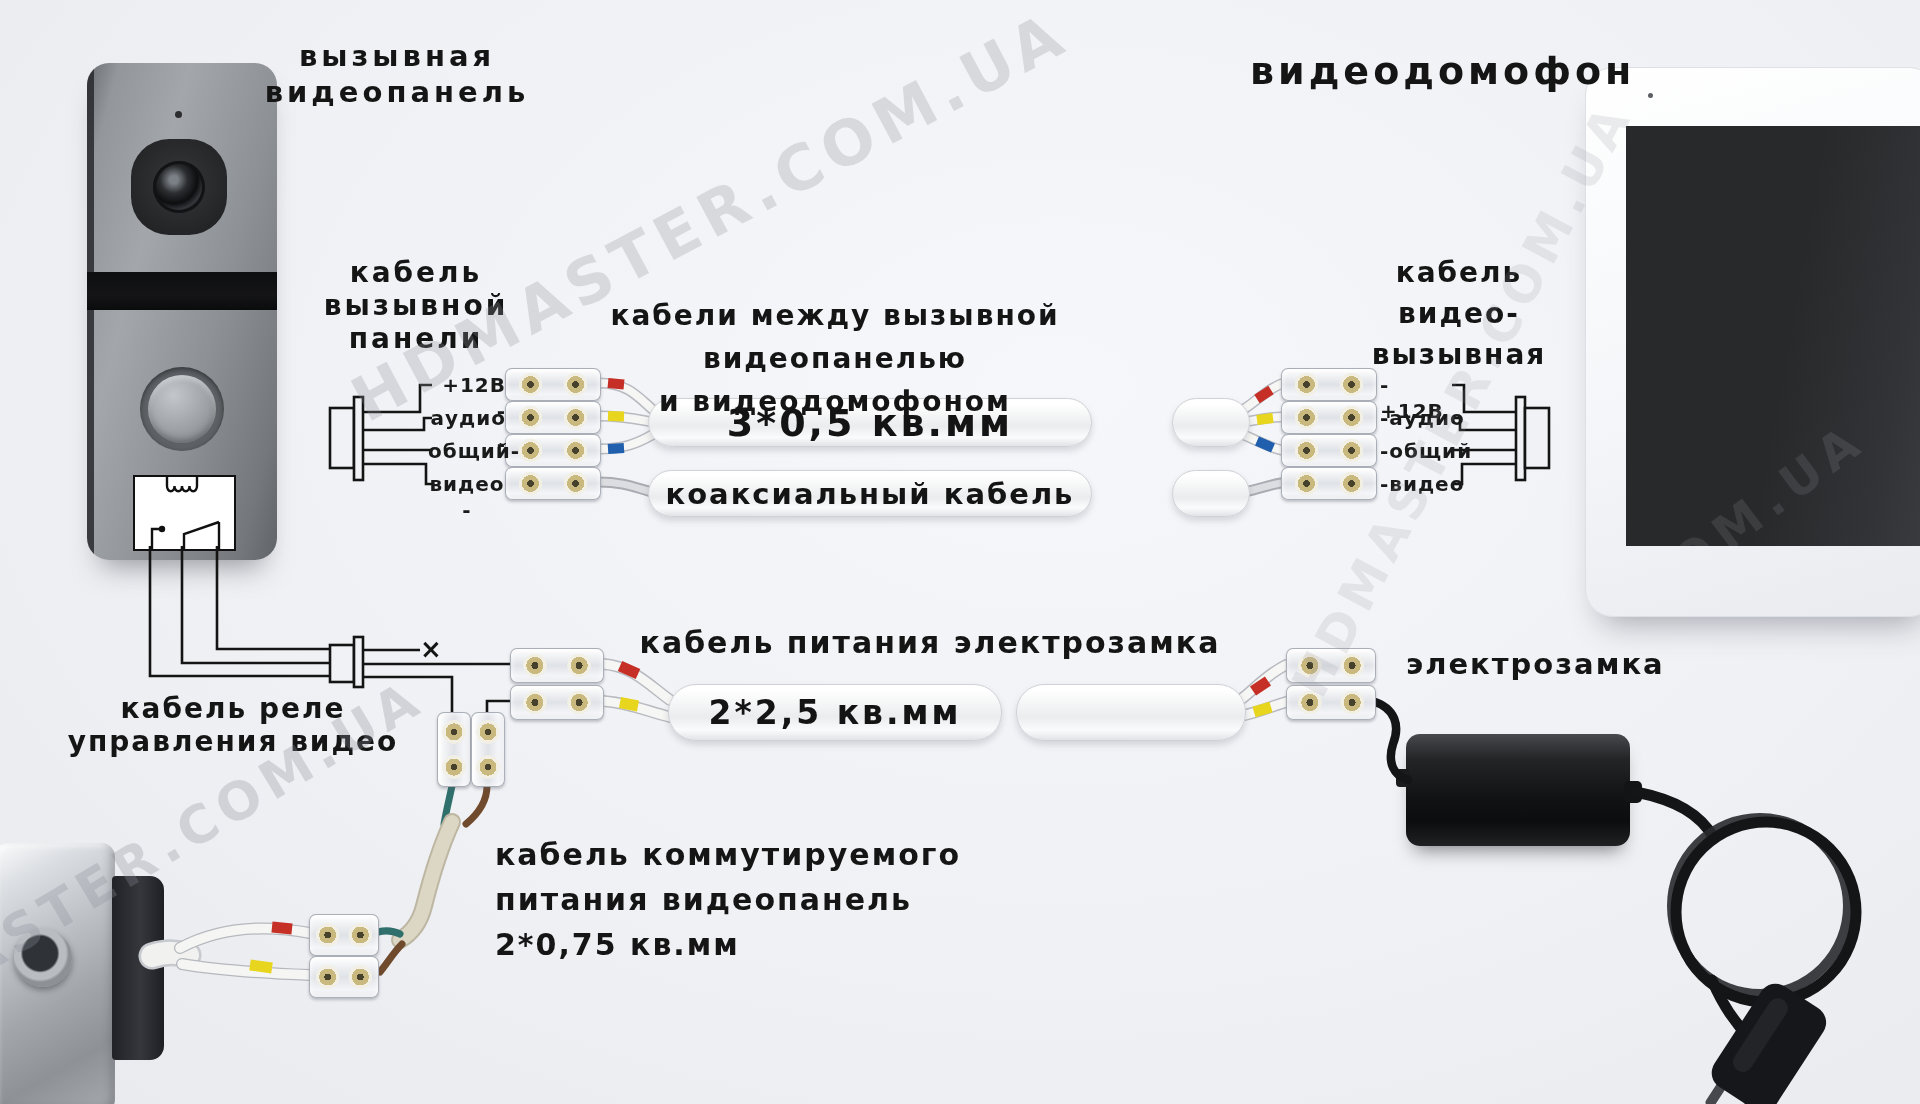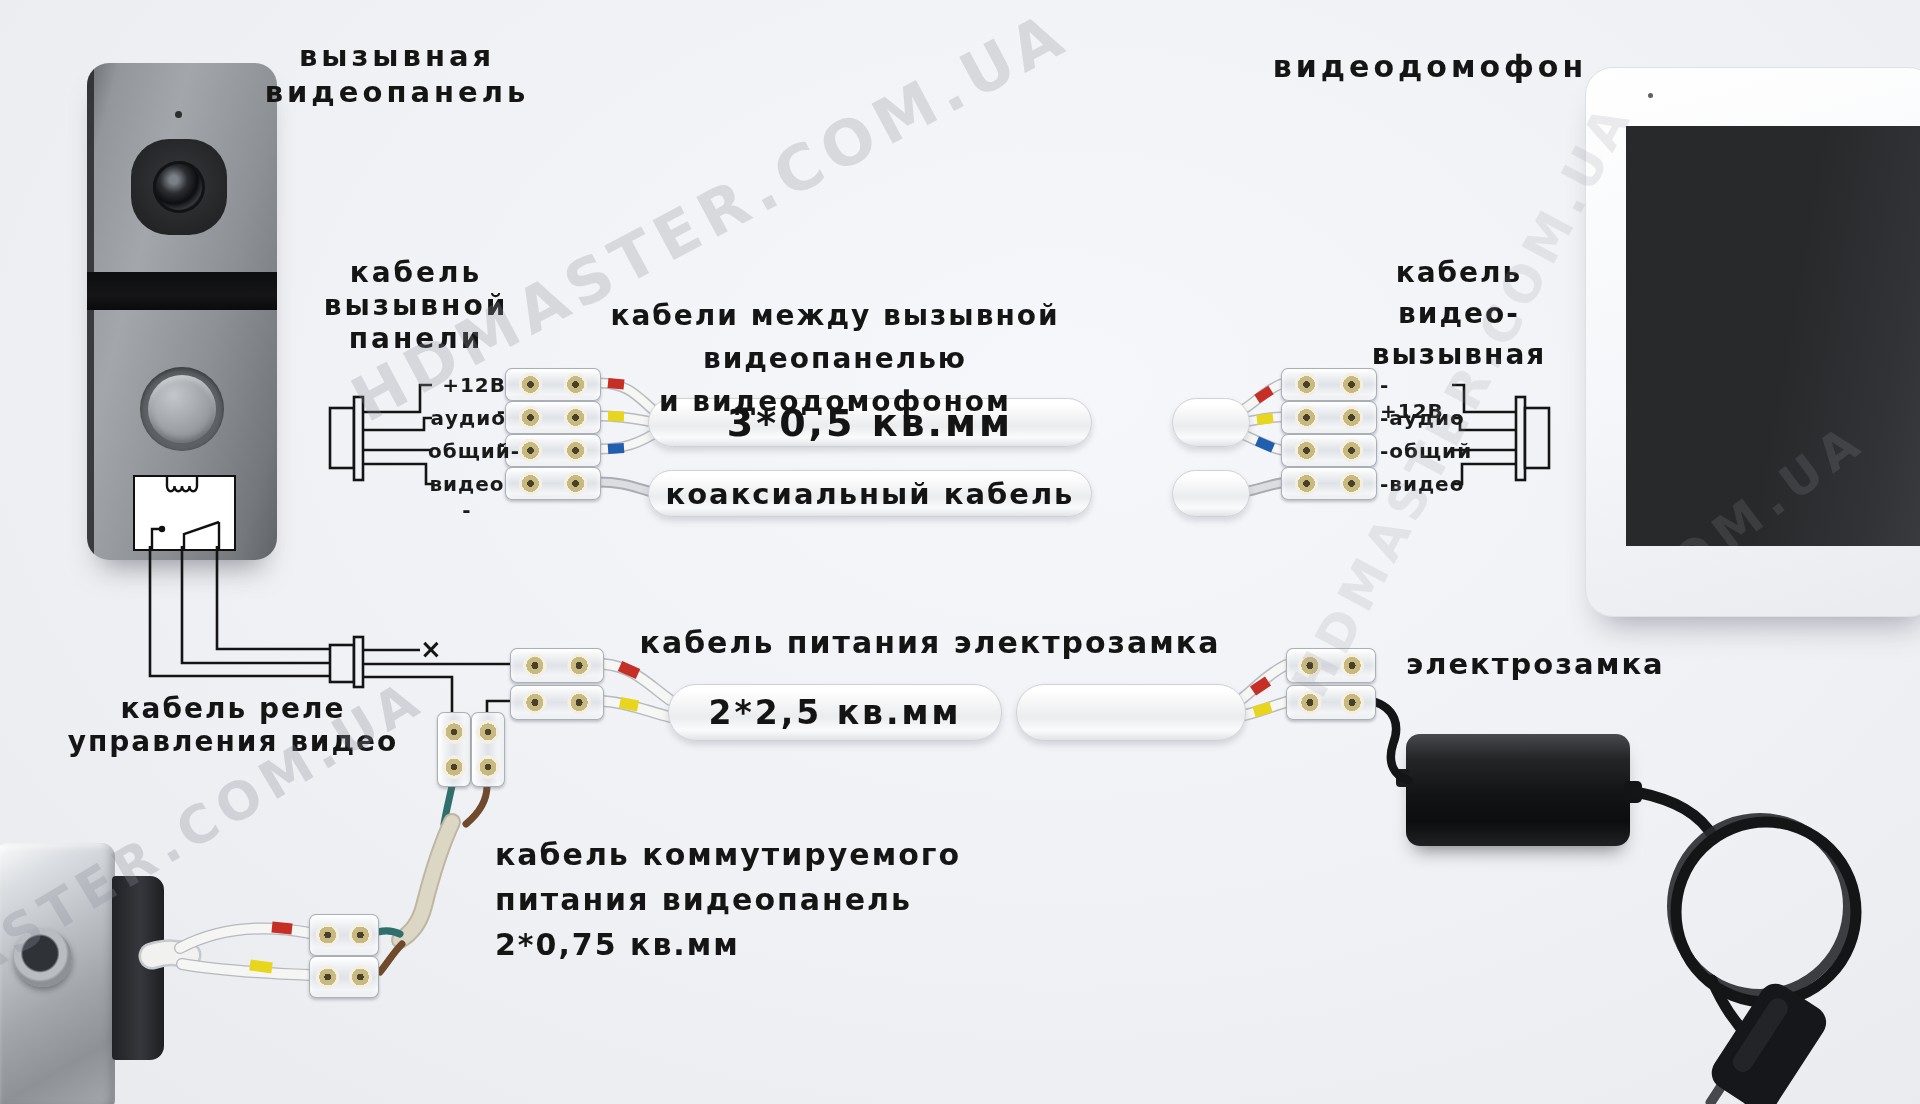--- a/index.html
+++ b/index.html
@@ -297,21 +297,21 @@
   <div class="cable z4" style="left:1172px; top:470px; width:76px; height:45px;"></div>
   <div class="cable z4" style="left:668px; top:684px; width:332px; height:55px; font-size:33px; letter-spacing:3px;">
       <span>2*2,5 кв.мм</span>
     </div>
   <div class="cable z4" style="left:1016px; top:684px; width:228px; height:55px;"></div>
 
   <div class="h z5" style="left:222px; top:38px; width:350px; font-size:29px; letter-spacing:4px; line-height:36px;">
     <div>вызывная</div>
       <div>видеопанель</div>
   </div>
-  <div class="h z5" style="left:1250px; top:50px; width:360px; font-size:30px; letter-spacing:4px;">видеодомофон</div>
+  <div class="h z5" style="left:1250px; top:50px; width:360px; font-size:38px; letter-spacing:4px;">видеодомофон</div>
 
   <div class="h z5" style="left:296px; top:256px; width:240px; font-size:28px; letter-spacing:3px; line-height:33px;">
     <div>кабель</div>
       <div>вызывной</div>
       <div>панели</div>
   </div>
   <div class="h z5" style="left:545px; top:294px; width:580px; font-size:28px; letter-spacing:2px; line-height:43px;">
     <div>кабели между вызывной видеопанелью</div>
       <div>и видеодомофоном</div>
   </div>

